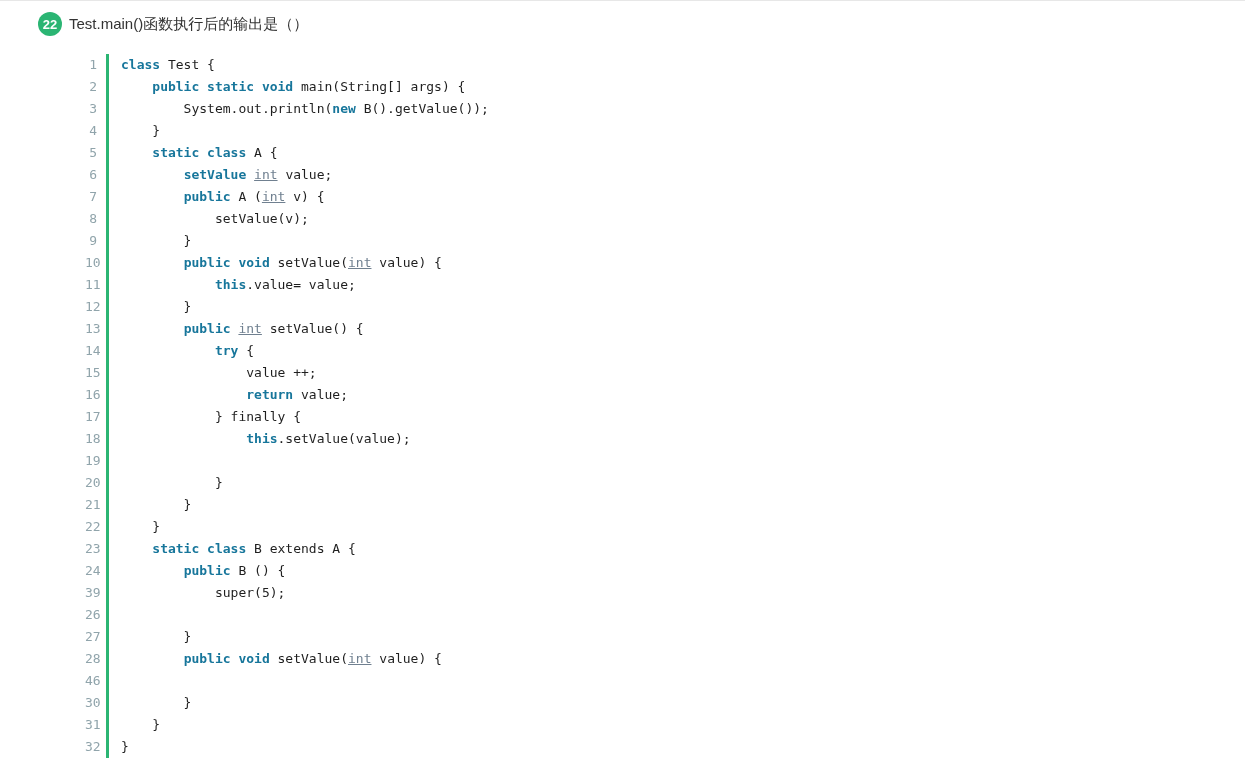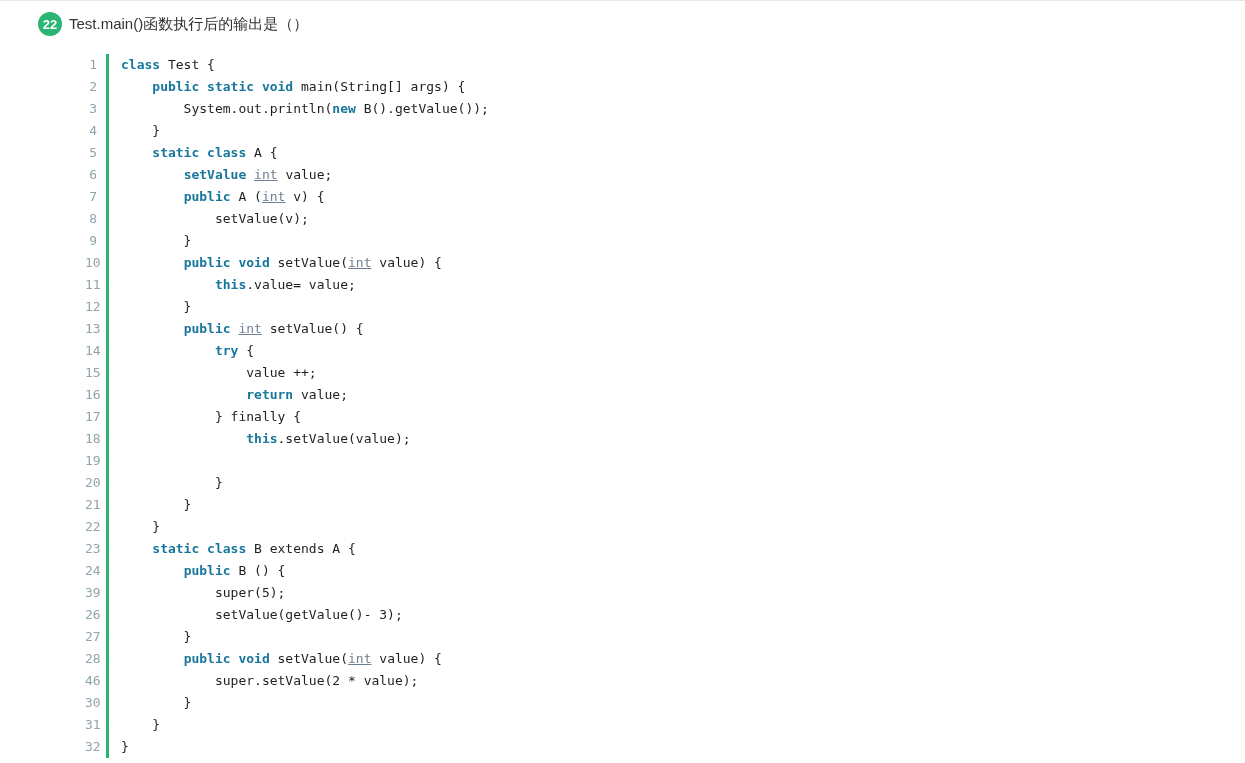--- a/index.html
+++ b/index.html
@@ -159,33 +159,31 @@
         <div class="code-row">
           <span class="line-num">24</span>
           <span class="line-code"><span>        </span><span class="tok-k">public</span><span> B () {</span></span>
         </div>
         <div class="code-row">
           <span class="line-num">39</span>
           <span class="line-code"><span>            super(5);</span></span>
         </div>
         <div class="code-row">
           <span class="line-num">26</span>
-          <span class="line-code"><span>            setValue(getValue()- 3);</span></span>
         </div>
         <div class="code-row">
           <span class="line-num">27</span>
           <span class="line-code"><span>        }</span></span>
         </div>
         <div class="code-row">
           <span class="line-num">28</span>
           <span class="line-code"><span>        </span><span class="tok-k">public void</span><span> setValue(</span><span class="tok-t">int</span><span> value) {</span></span>
         </div>
         <div class="code-row">
           <span class="line-num">46</span>
-          <span class="line-code"><span>            super.setValue(2 * value);</span></span>
         </div>
         <div class="code-row">
           <span class="line-num">30</span>
           <span class="line-code"><span>        }</span></span>
         </div>
         <div class="code-row">
           <span class="line-num">31</span>
           <span class="line-code"><span>    }</span></span>
         </div>
         <div class="code-row">

